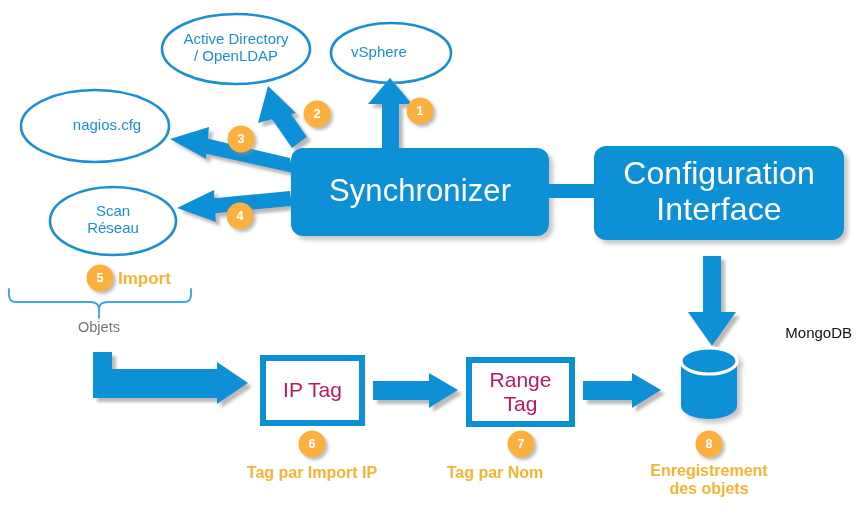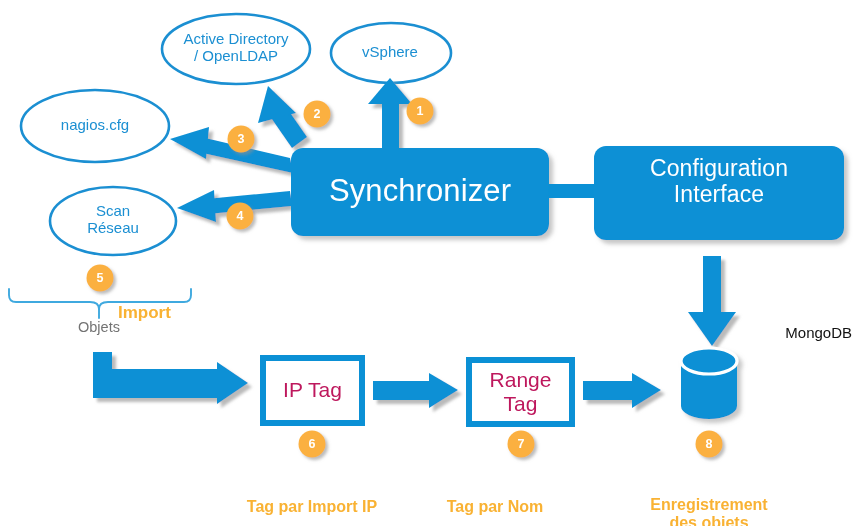--- a/index.html
+++ b/index.html
@@ -33,36 +33,35 @@
     color:#1B8FD2;
     font-size:15px;
     letter-spacing:0;
   }
   .box-text{
     color:#ffffff;
     font-weight:400;
     letter-spacing:.1px;
   }
   .sync-text{font-size:31px;}
-  .cfg-text{font-size:23px;}
+  .cfg-text{font-size:32px;}
   .tag-text{
     color:#be185d;
     font-size:21px;
   }
   .badge-num{
     color:#ffffff;
     font-size:12.5px;
     font-weight:bold;
     text-align:center;
   }
   .step-lbl{
     color:#F9B233;
     font-weight:bold;
     font-size:16px;
-    margin-top:34px;
   }
   .step-lbl.big{font-size:17px;}
   .plain-lbl{
     color:#737373;
     font-size:14.5px;
     font-weight:400;
   }
   .mongo-lbl{
     color:#111111;
     font-size:15px;
@@ -176,23 +175,23 @@
       <circle cx="521" cy="444" r="13.5" fill="#FBB040" filter="url(#badgeshadow)"></circle>
     </g>
     <g>
       <circle cx="709" cy="444" r="13.5" fill="#FBB040" filter="url(#badgeshadow)"></circle>
     </g>
   </svg>
 
   <div class="lbl ell-text" style="left:162px;top:31px;width:148px;">Active Directory
 / OpenLDAP</div>
 
-  <div class="lbl ell-text" style="left:330px;top:44px;width:120px;">vSphere</div>
-
-  <div class="lbl ell-text" style="left:21px;top:117px;width:148px;">nagios.cfg</div>
+  <div class="lbl ell-text" style="left:319px;top:44px;width:120px;">vSphere</div>
+
+  <div class="lbl ell-text" style="left:21px;top:117px;width:148px;padding-left:12px;">nagios.cfg</div>
 
   <div class="lbl box-text sync-text" style="left:291px;top:174px;width:258px;">Synchronizer</div>
 
   <div class="lbl ell-text" style="left:50px;top:203px;width:126px;">Scan
 Réseau</div>
 
   <div class="lbl box-text cfg-text" style="left:594px;top:156px;width:250px;">Configuration
 Interface</div>
 
   <div class="lbl tag-text" style="left:263px;top:378px;width:99px;">IP Tag</div>

